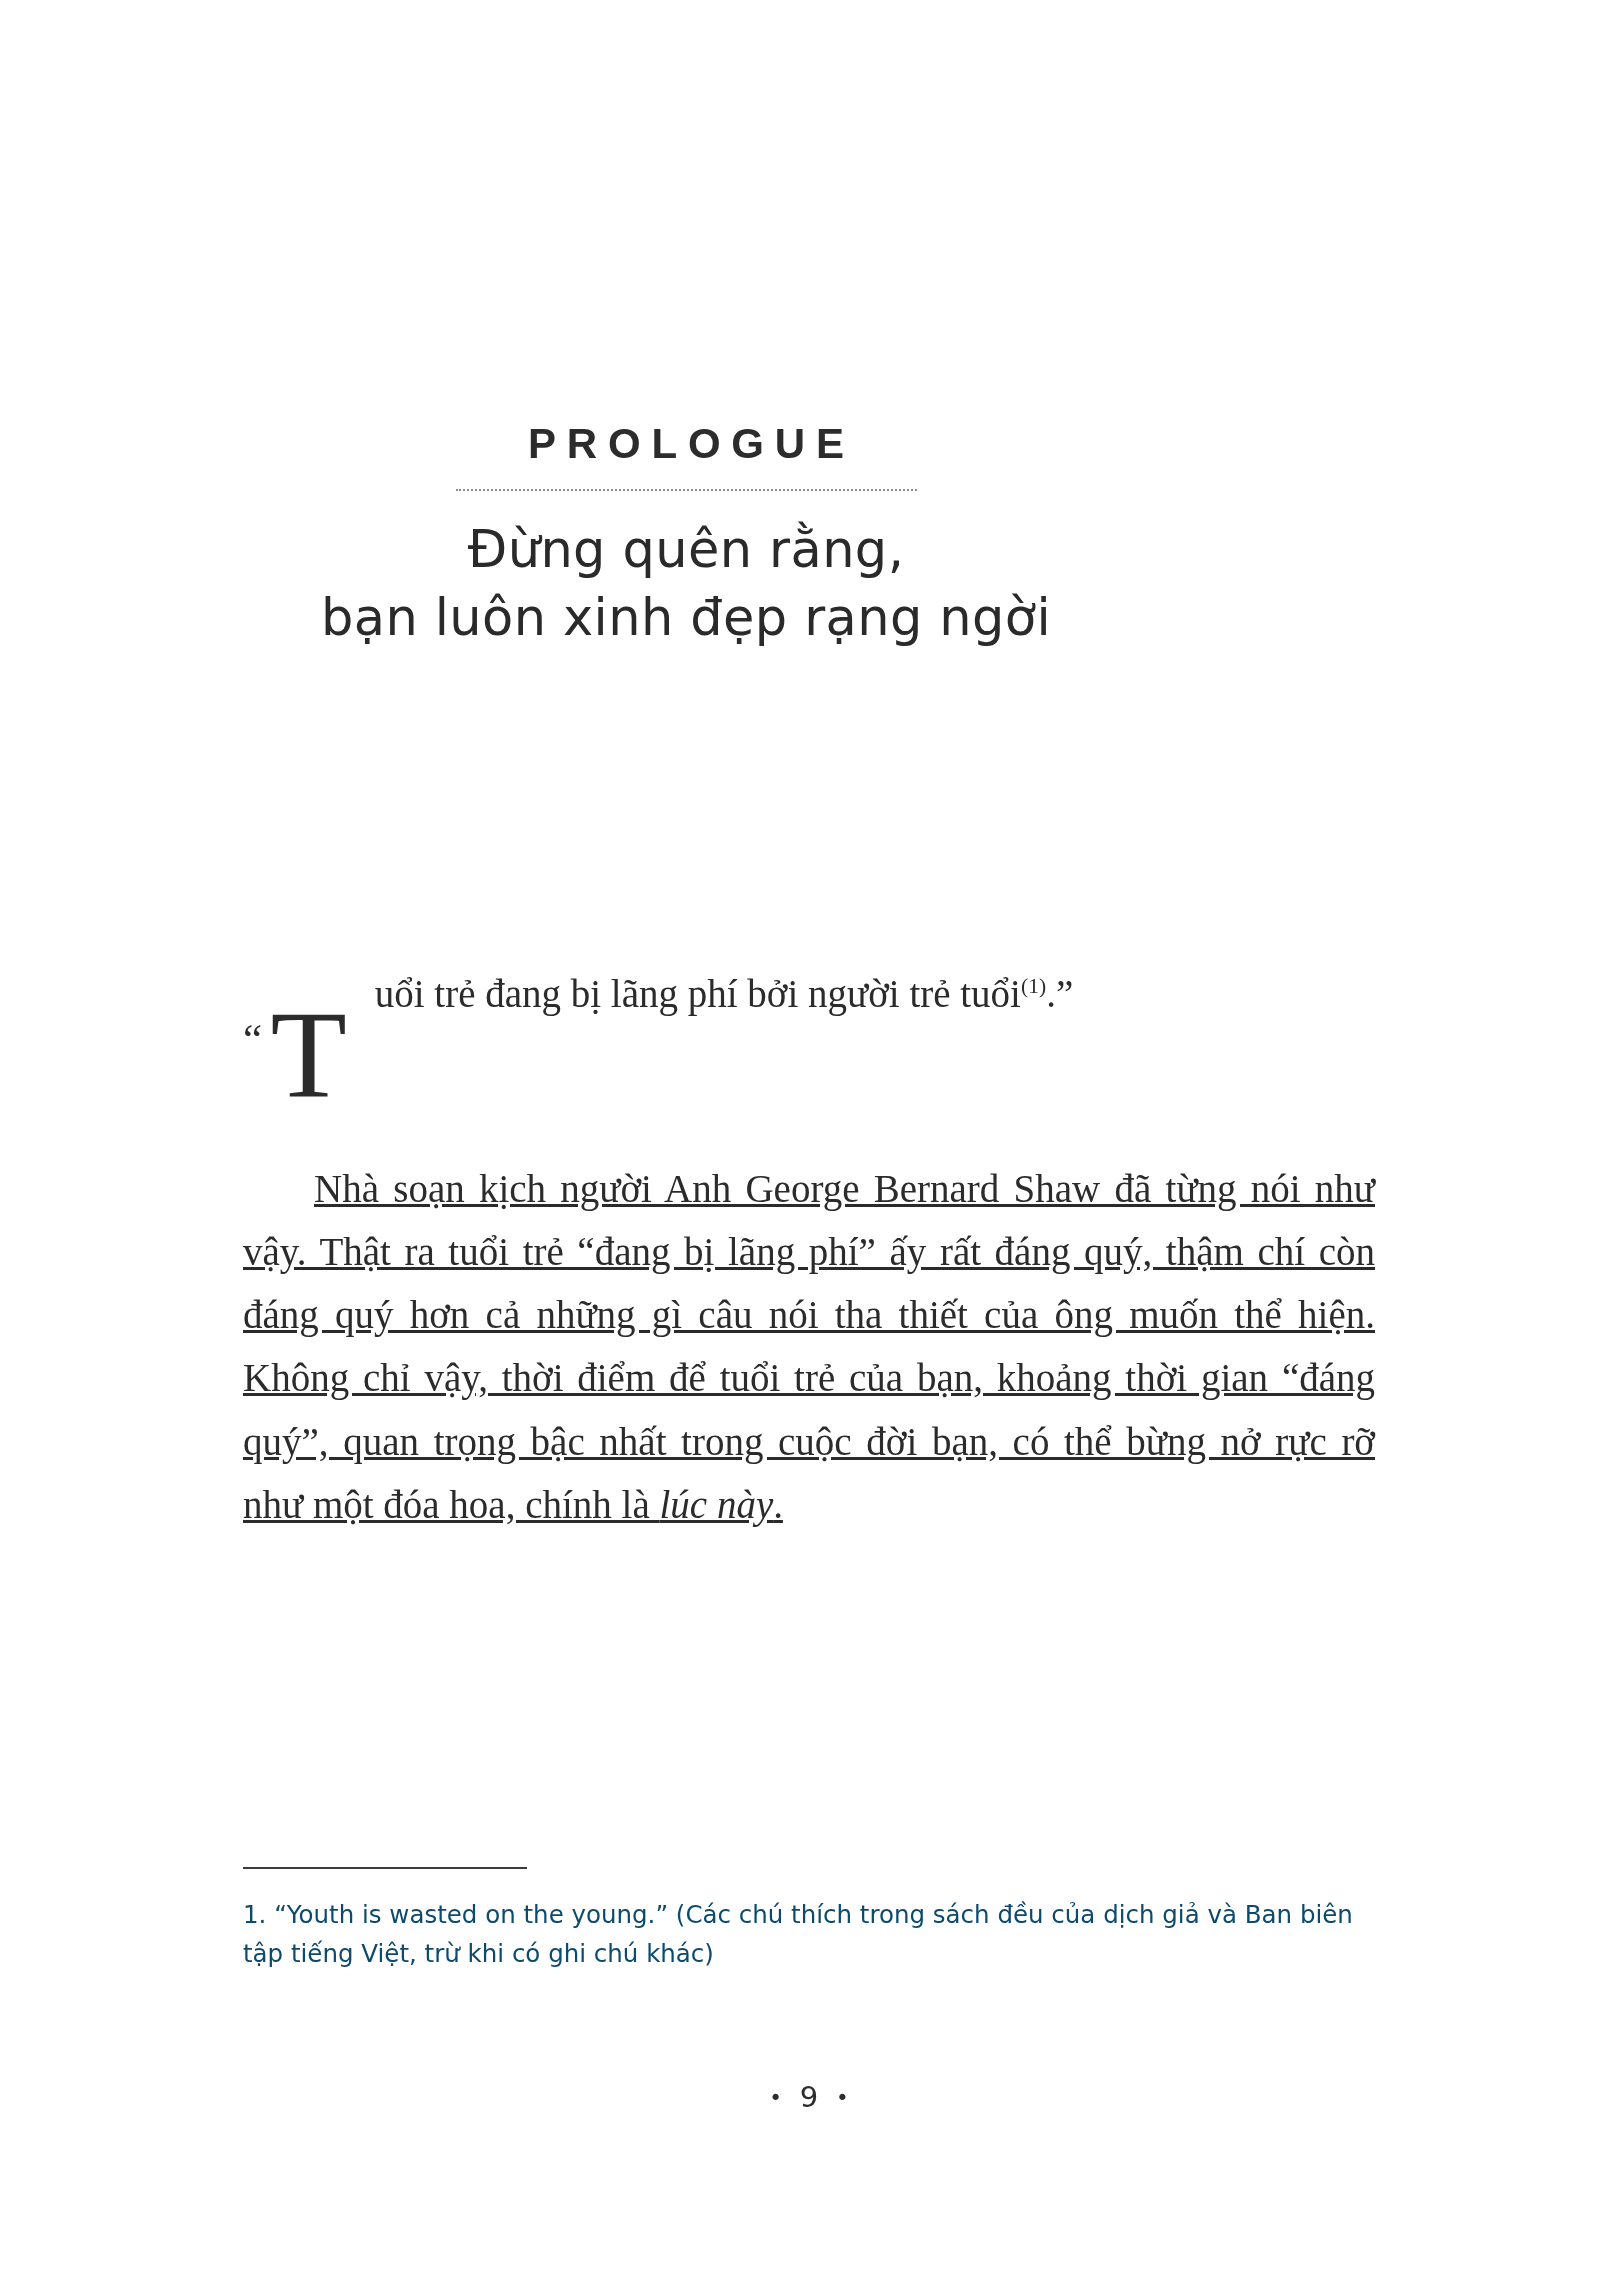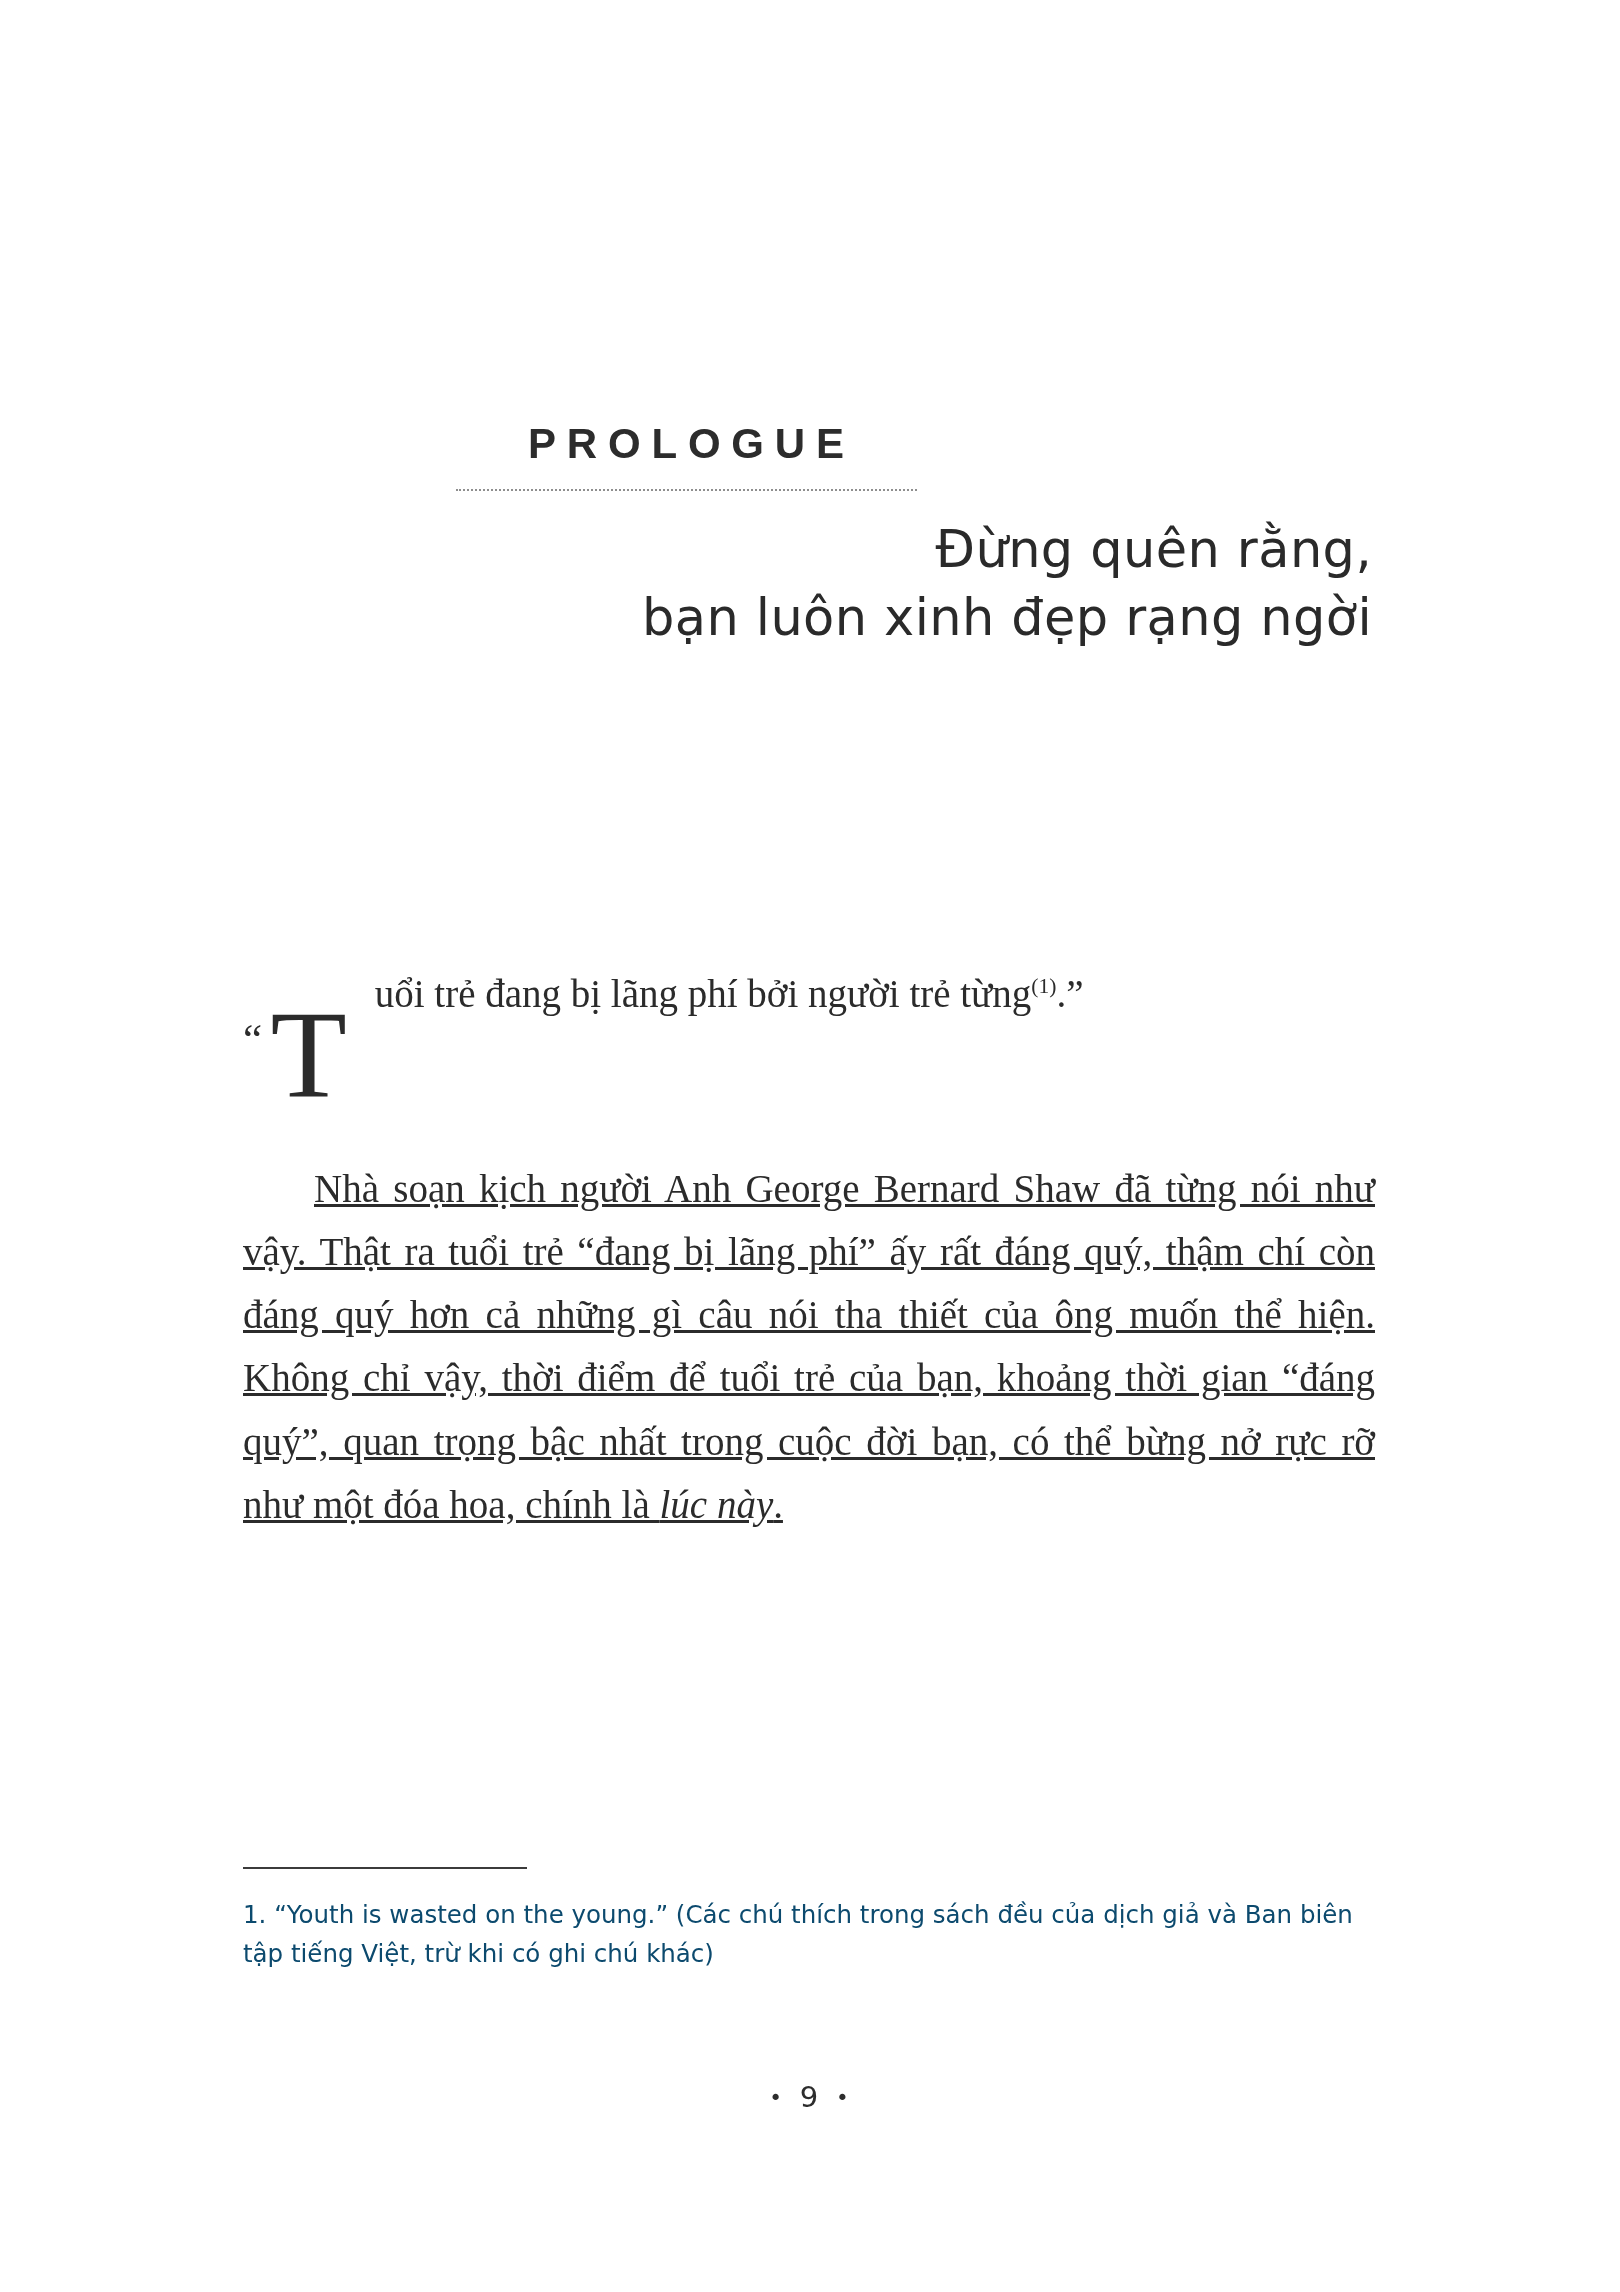--- a/index.html
+++ b/index.html
@@ -51,21 +51,20 @@
   }
 
   .chapter-title {
     margin-top: 25.5px;
     font-family: "DejaVu Sans", sans-serif;
     font-weight: 400;
     font-size: 51px;
     line-height: 1.32;
     color: #2a2a2a;
     letter-spacing: 0.4px;
-    text-align: right;
   }
   .chapter-title .line {
     display: block;
   }
 
   
   .body {
     position: absolute;
     left: 243px;
     top: 965px;
@@ -190,21 +189,21 @@
     </div>
   </div>
 
   <div class="body">
 
     <div class="quote-line">
       <span class="dropcap-wrap">
         <span class="openquote">“</span>
         <span class="dropcap">T</span>
       </span>
-      <span class="quote-text"><span>uổi trẻ đang bị lãng phí bởi người trẻ từng</span><sup>(1)</sup><span>.”</span></span>
+      <span class="quote-text"><span>uổi trẻ đang bị lãng phí bởi người trẻ tuổi</span><sup>(1)</sup><span>.”</span></span>
     </div>
 
     <div style="height:84px"></div>
 
     <p class="para"><span>Nhà soạn kịch người Anh George Bernard Shaw đã từng nói như vậy. Thật ra tuổi trẻ “đang bị lãng phí” ấy rất đáng quý, thậm chí còn đáng quý hơn cả những gì câu nói tha thiết của ông muốn thể hiện. Không chỉ vậy, thời điểm để tuổi trẻ của bạn, khoảng thời gian “đáng quý”, quan trọng bậc nhất trong cuộc đời bạn, có thể bừng nở rực rỡ như một đóa hoa, chính là </span><em>lúc này</em><span>.</span></p>
 
 
   </div>
 
   <div class="footnote">

